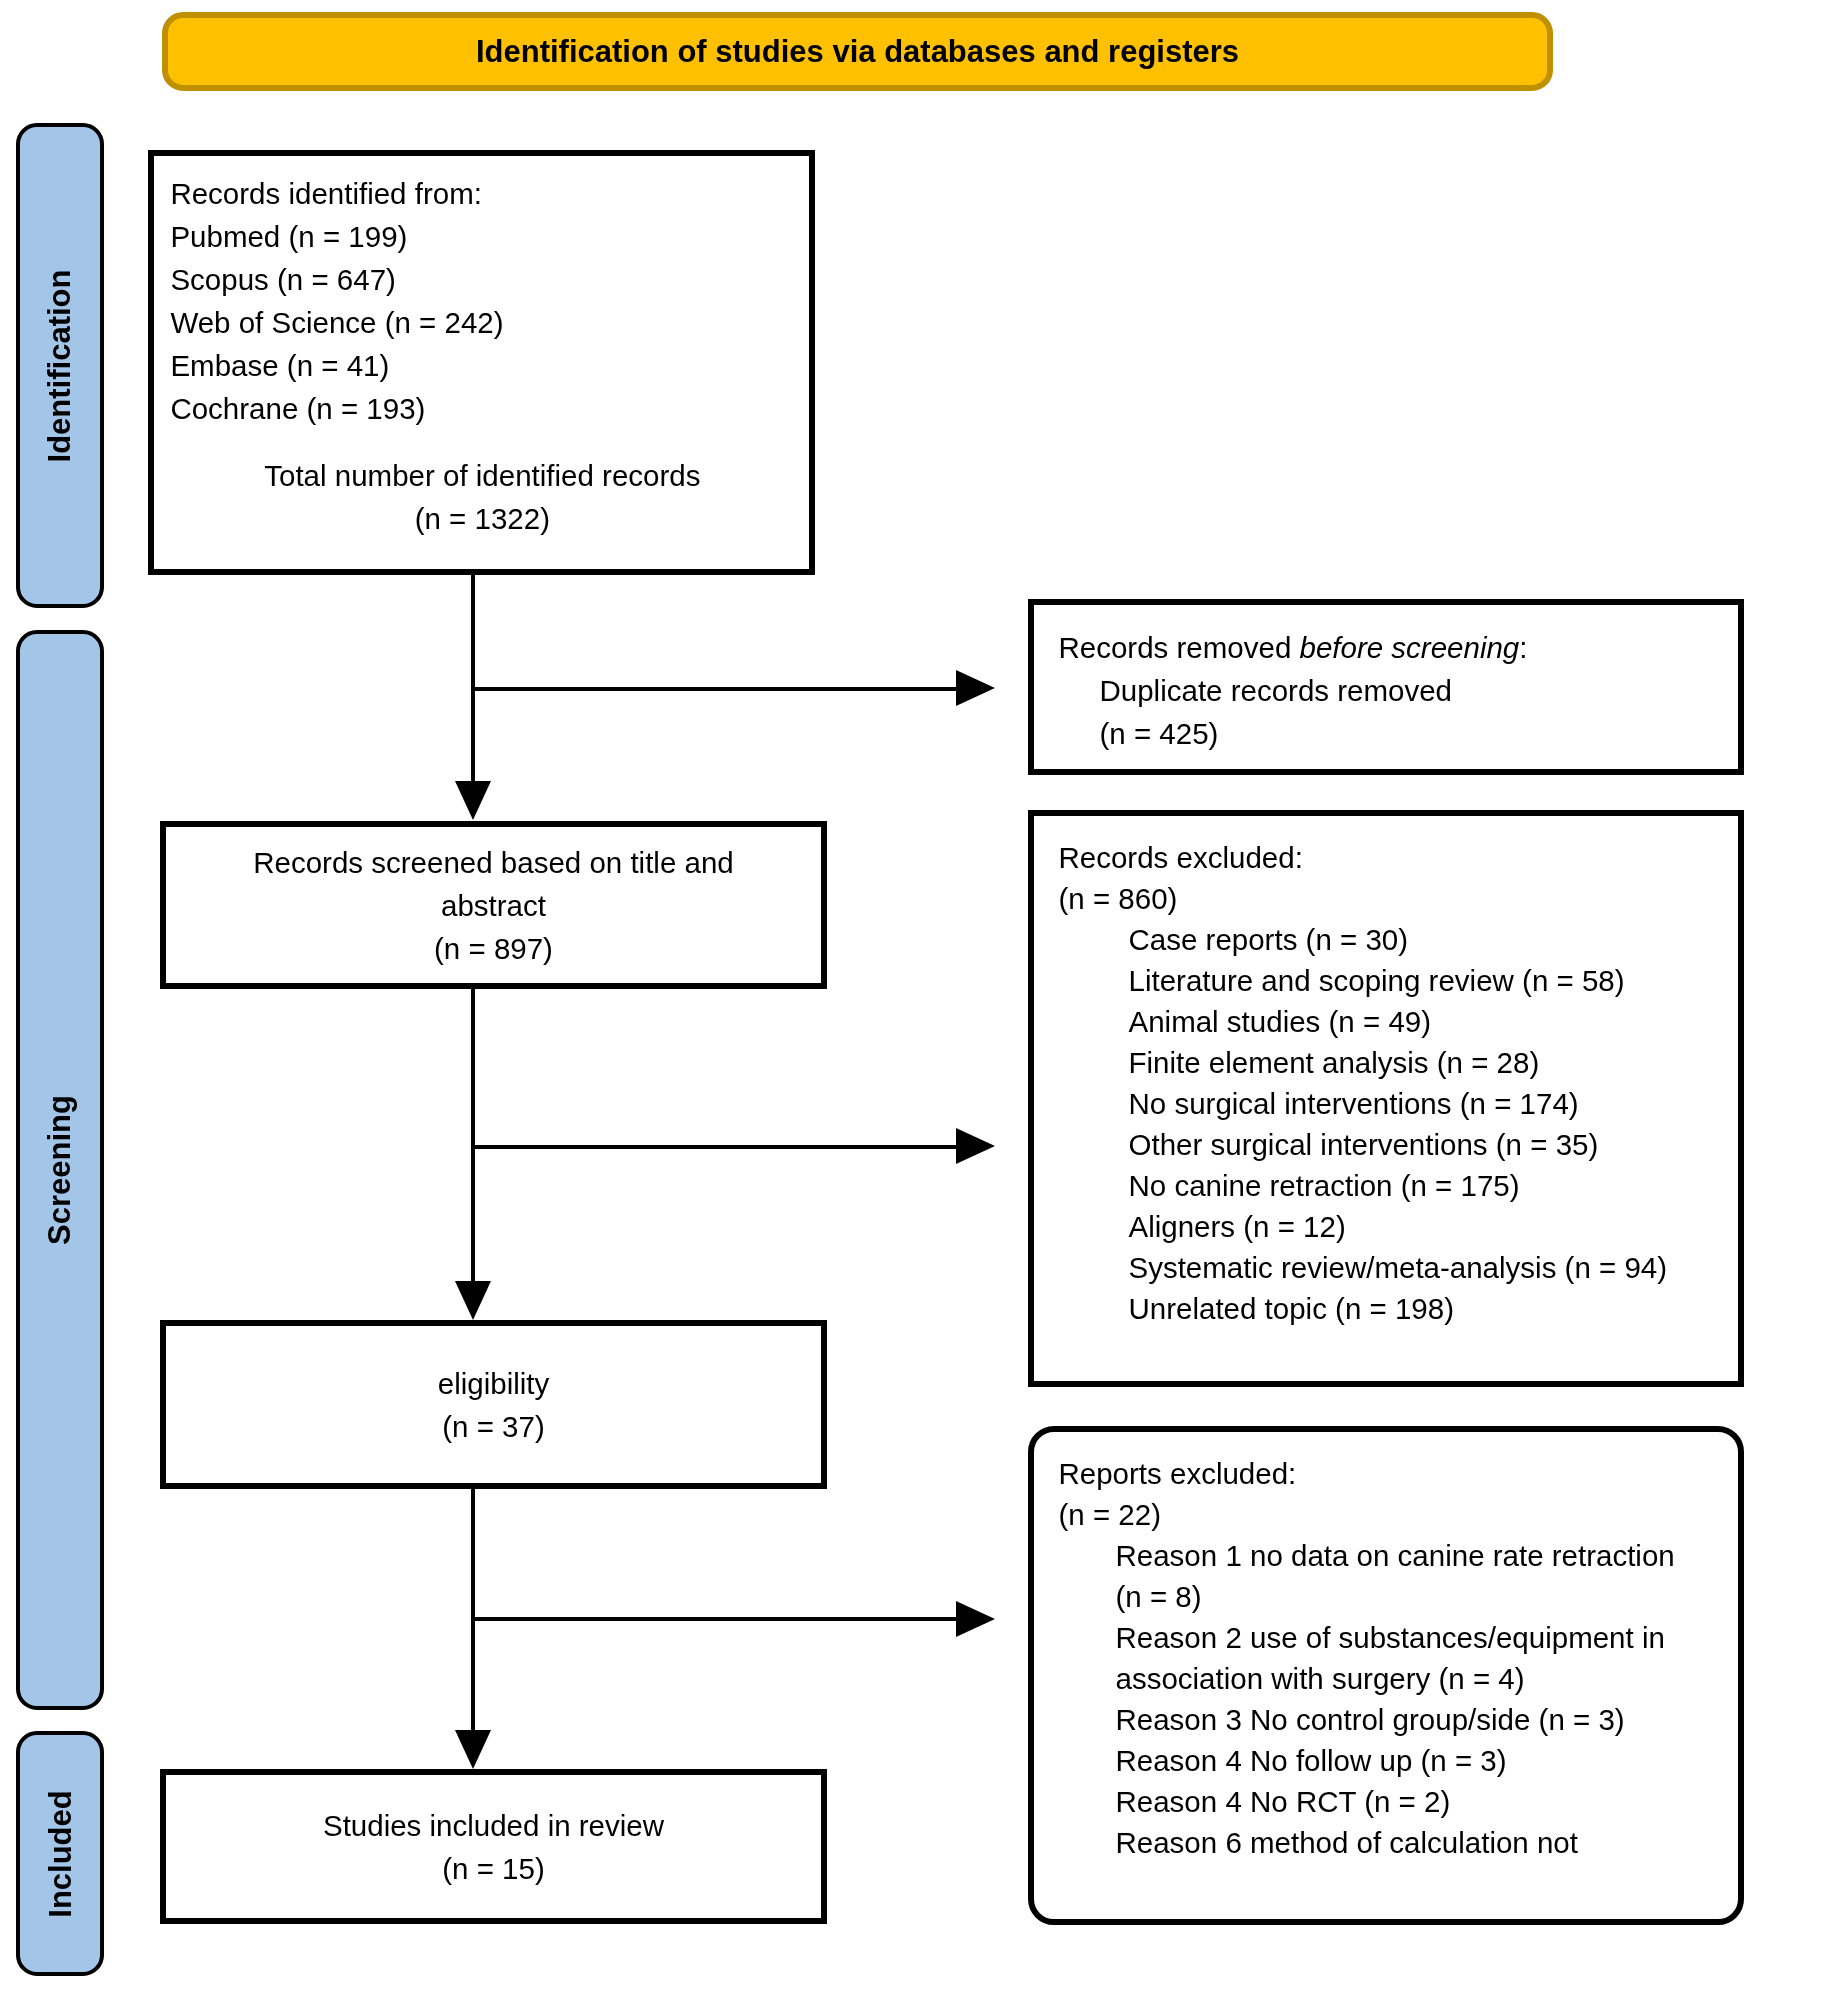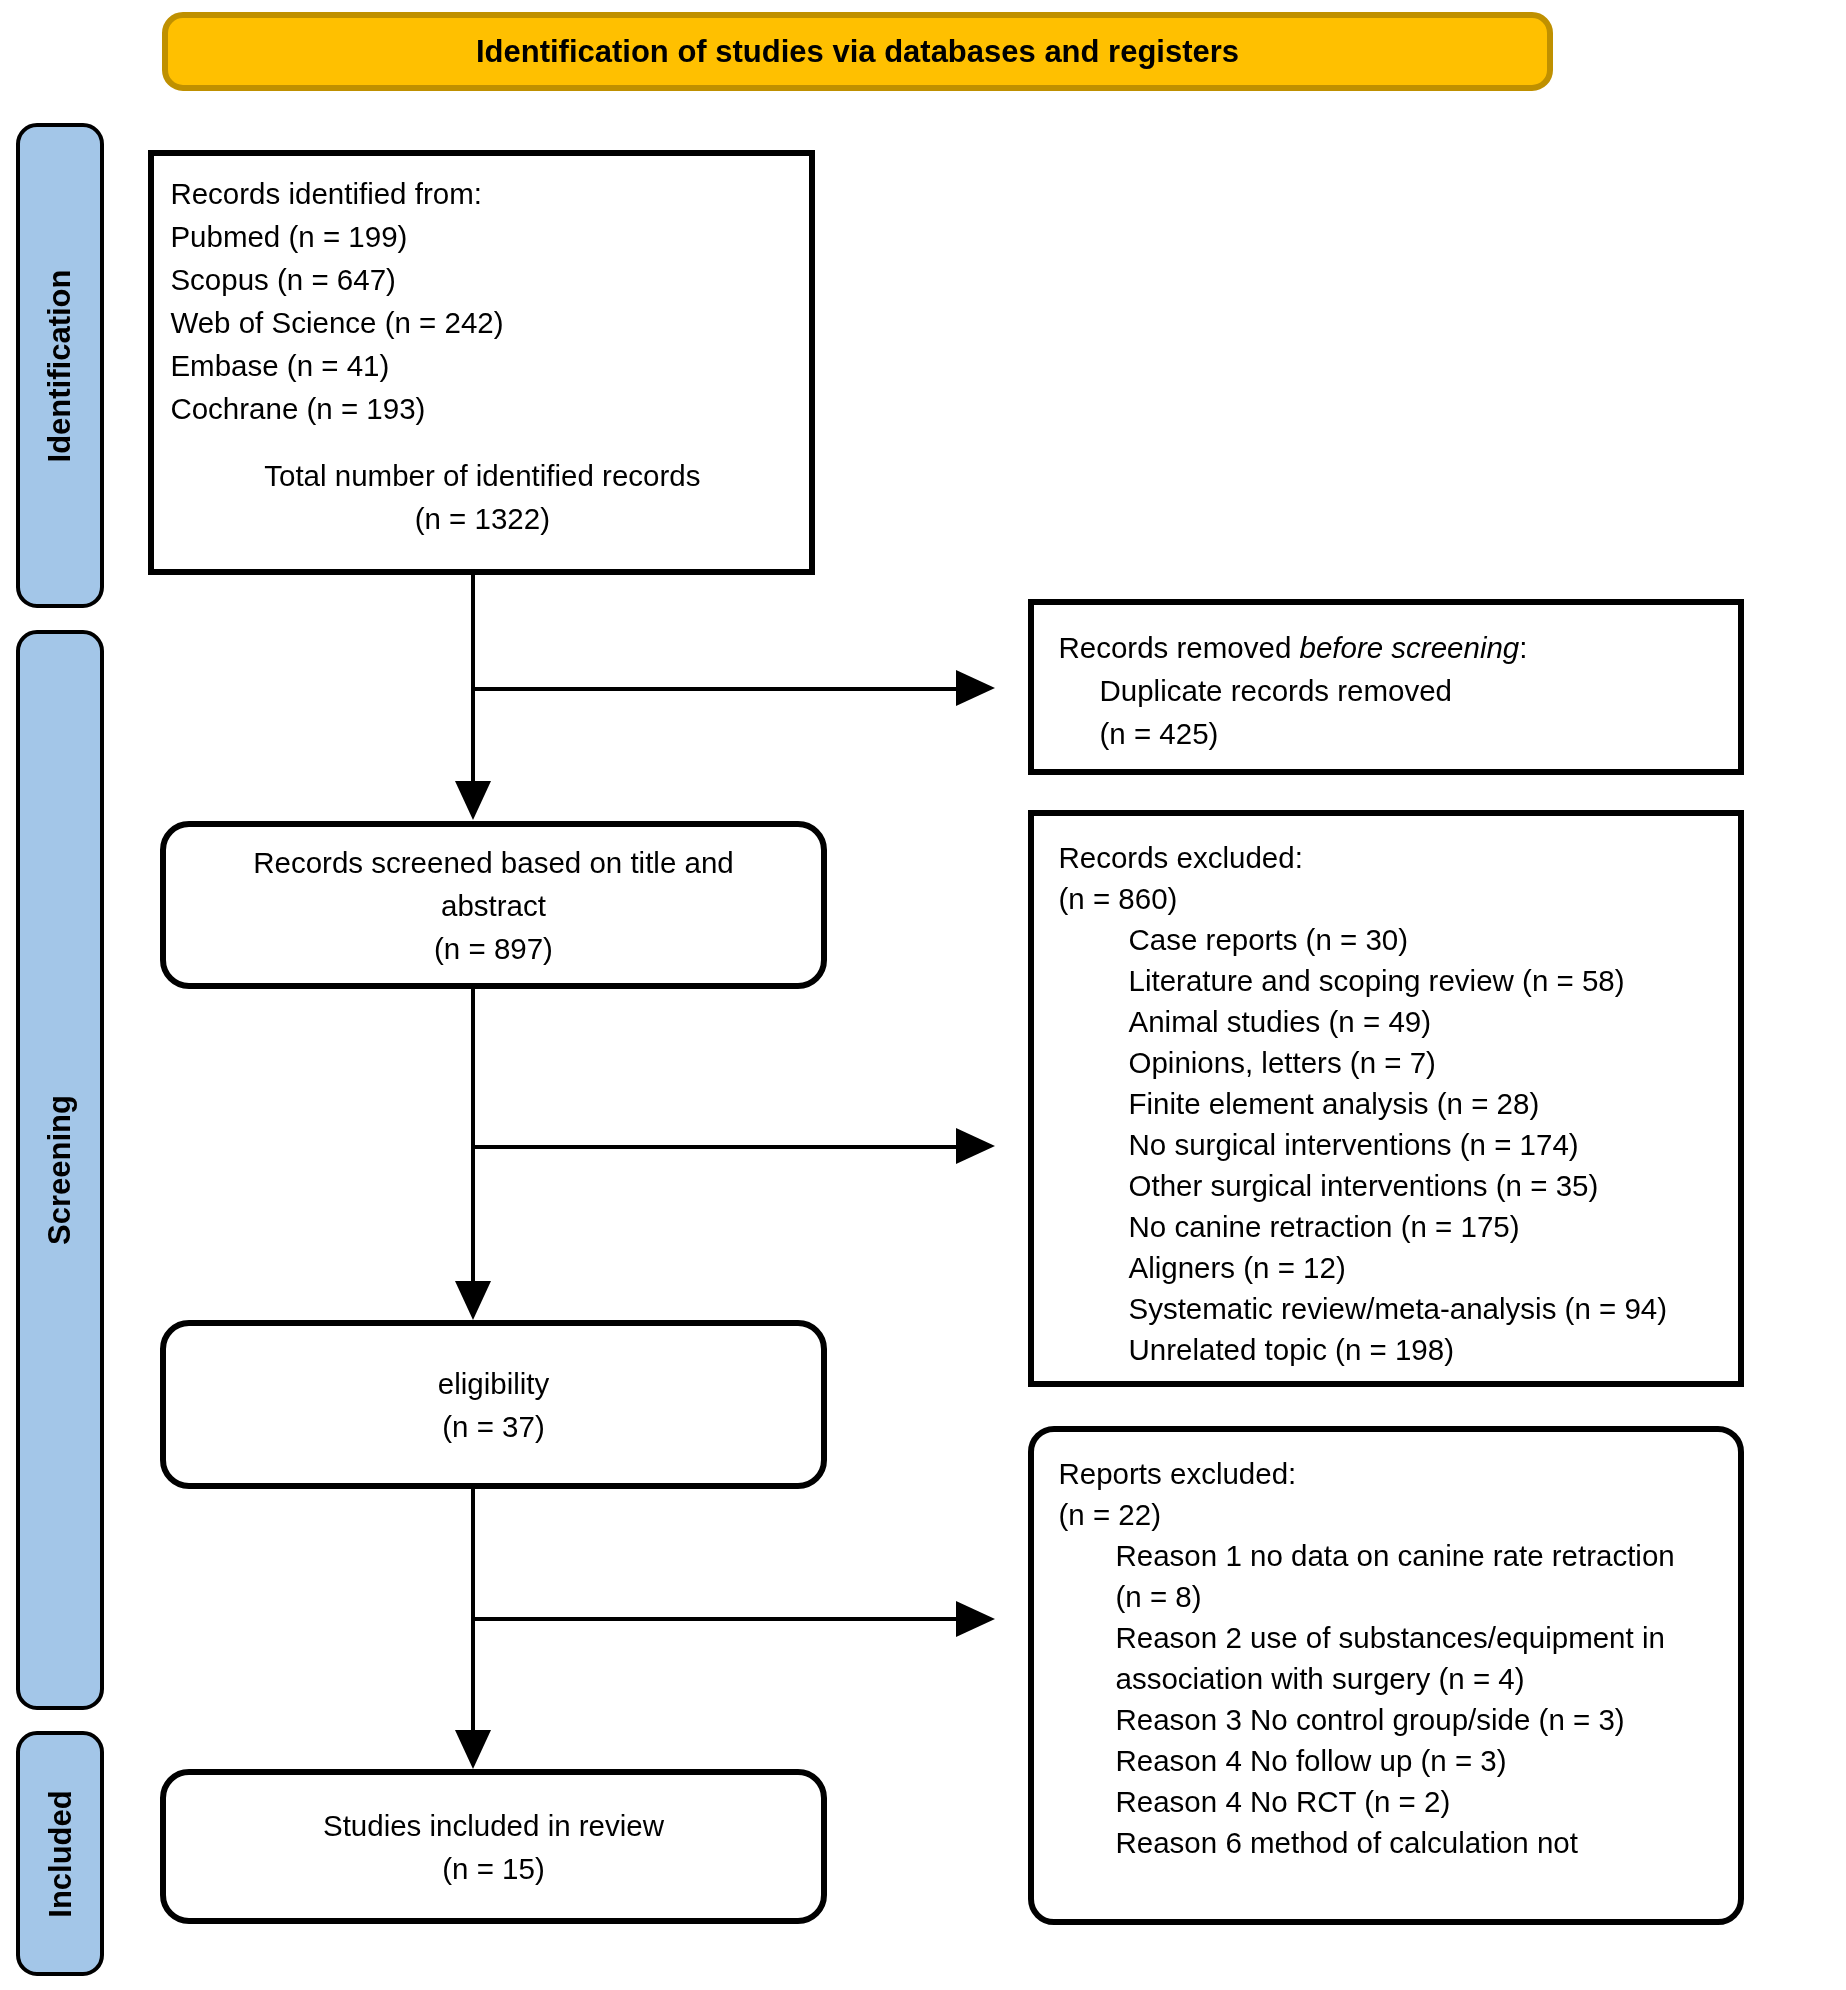--- a/index.html
+++ b/index.html
@@ -44,21 +44,21 @@
     border: 6.5px solid var(--line_color);
     font-size: 29.5px;
     line-height: 43px;
   }
   .box1 { left: 148px; top: 150px; width: 667px; height: 425px; padding: 15.5px 14.7px 0 16.4px; }
   .box1 .total-block { text-align: center; margin-top: 24.5px; }
 
   .box-center {
     left: 160px; width: 667px;
     display: flex; flex-direction: column; align-items: center; justify-content: center;
-    text-align: center; padding: 0 8.2px; border-radius: 29px;
+    text-align: center; padding: 0 8.2px;
   }
   .box2 { top: 821px; height: 168px; }
   .box3 { top: 1320px; height: 169px; }
   .box4 { top: 1769px; height: 155px; }
 
   .rbox { left: 1028px; width: 716px; padding: 21px 19.6px 0 24.5px; }
   .boxA { top: 599px;  height: 176px; }
   .boxB { top: 810px;  height: 577px; line-height: 41px; }
   .boxC { top: 1426px; height: 499px; line-height: 41px; border-radius: 26px; }
   .indentA { padding-left: 41px; }
@@ -124,21 +124,20 @@
     <div>abstract</div>
     <div>(n = 897)</div>
   </div>
 
   <div class="box rbox boxB">
     <div>Records excluded:</div>
     <div>(n = 860)</div>
     <div class="indentB">Case reports (n = 30)</div>
     <div class="indentB">Literature and scoping review (n = 58)</div>
     <div class="indentB">Animal studies (n = 49)</div>
-    <div class="indentB">Opinions, letters (n = 7)</div>
     <div class="indentB">Finite element analysis (n = 28)</div>
     <div class="indentB">No surgical interventions (n = 174)</div>
     <div class="indentB">Other surgical interventions  (n = 35)</div>
     <div class="indentB">No canine retraction (n = 175)</div>
     <div class="indentB">Aligners (n = 12)</div>
     <div class="indentB">Systematic review/meta-analysis (n = 94)</div>
     <div class="indentB">Unrelated topic (n = 198)</div>
   </div>
 
   <div class="box box-center box3">

